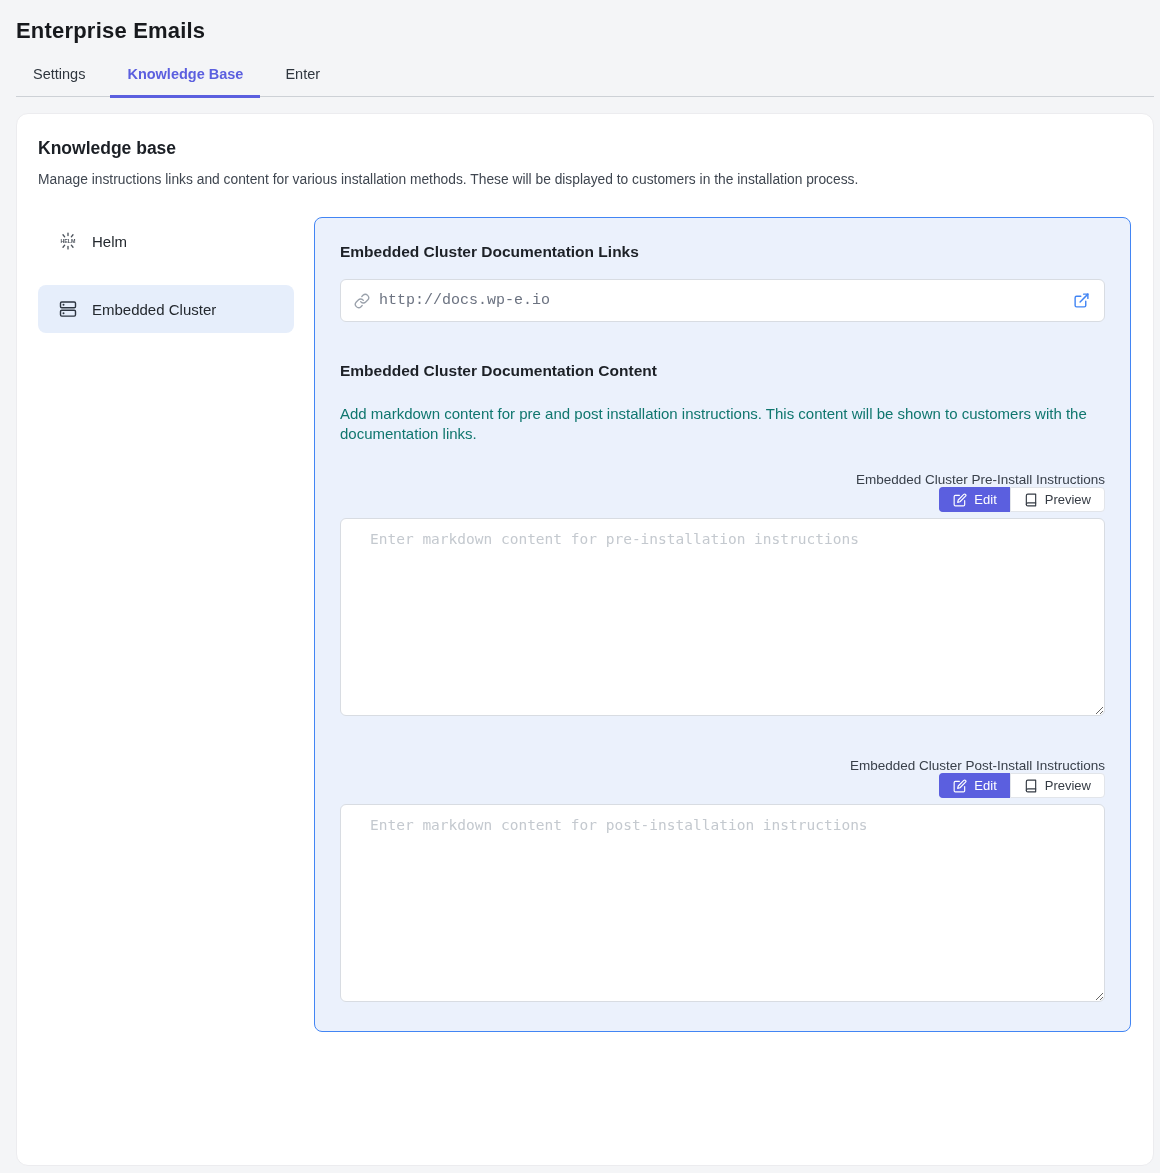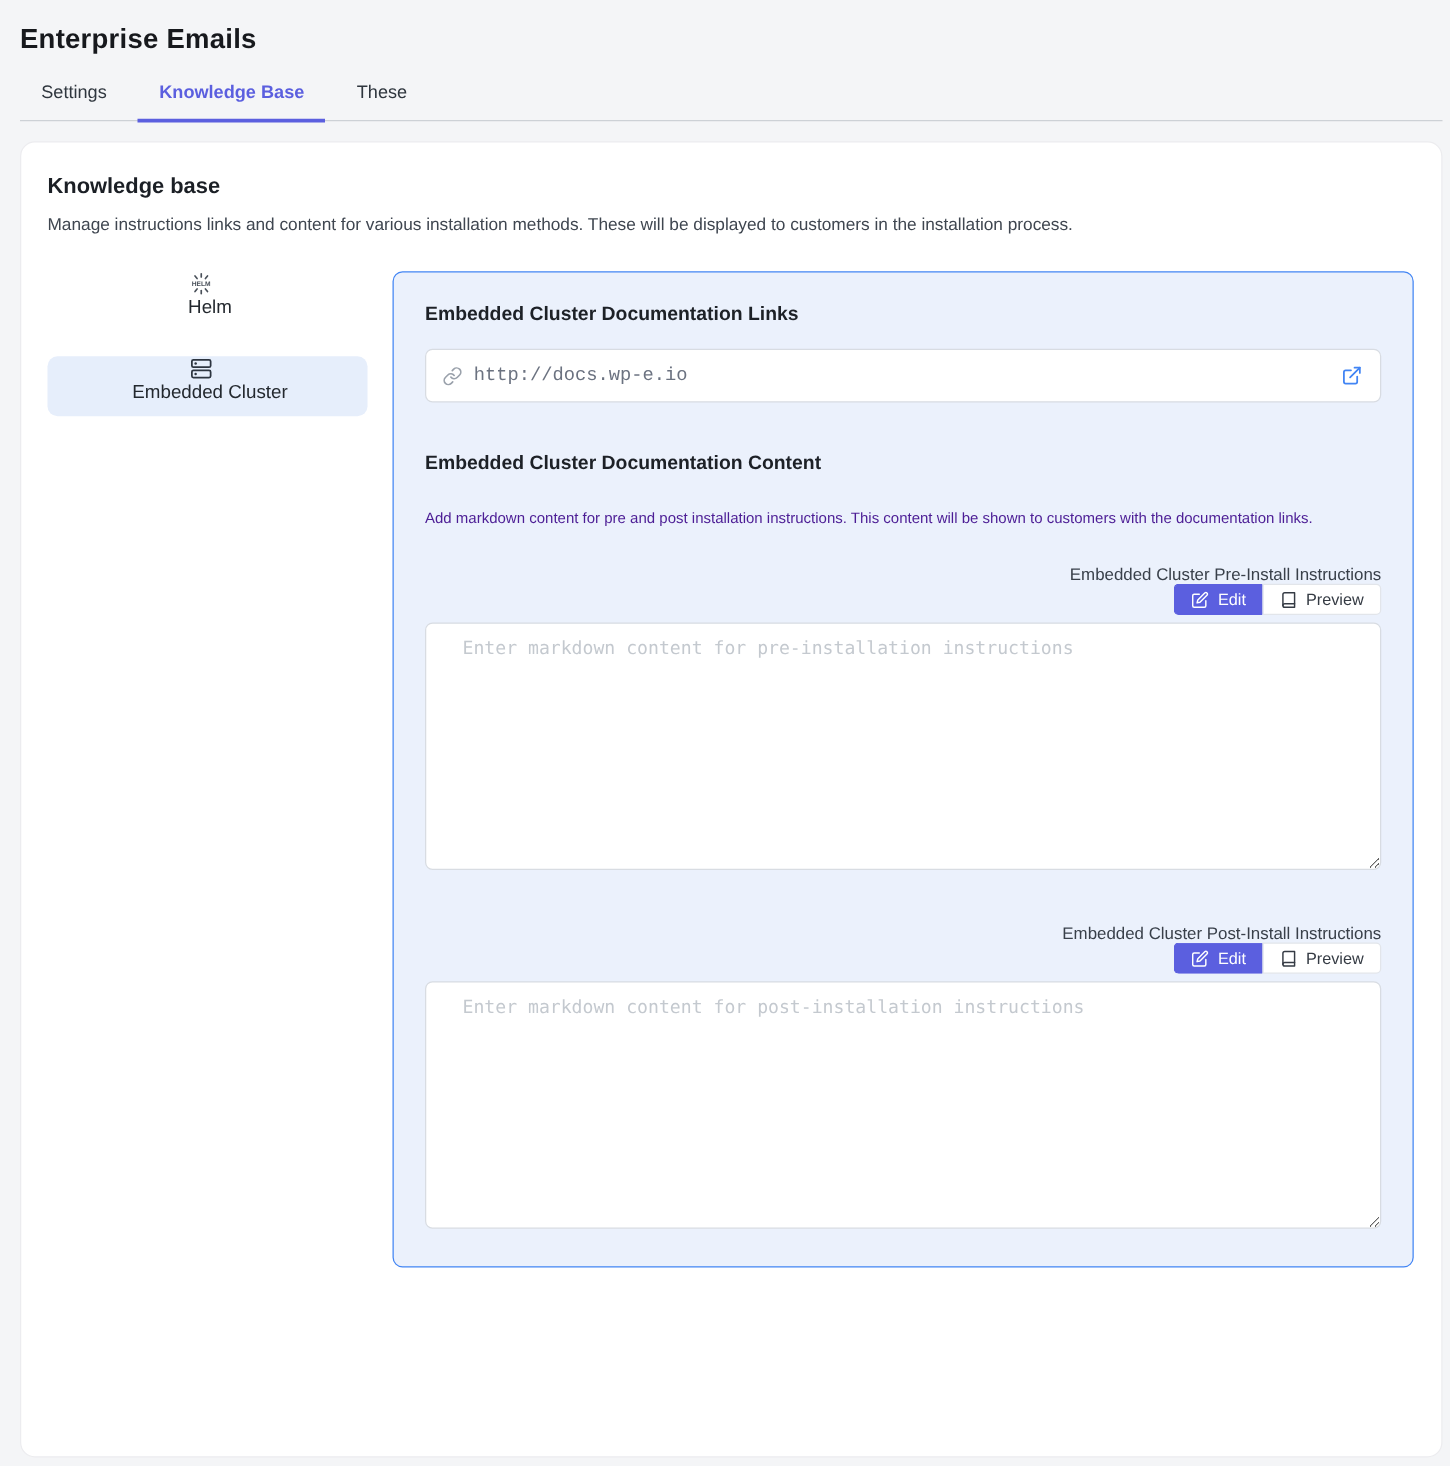--- a/index.html
+++ b/index.html
@@ -41,21 +41,20 @@
   .card-title { font-size:17.5px; font-weight:700; color:#1b1f25; }
   .card-desc { font-size:13.8px; color:#3f4650; margin-top:13px; }
   
   .main-row { display:flex; align-items:flex-start; margin-top:30px; }
   .side-nav { width:256px; flex:none; }
   .side-item {
     display:flex; align-items:center;
     height:48px; padding:0 16px 0 20px;
     border-radius:8px; cursor:pointer;
     margin-bottom:20px;
-    flex-direction:column;
   }
   .side-item.selected { background:#e6eefb; }
   .side-item .icn { width:20px; height:20px; flex:none; margin-right:14px; display:flex; align-items:center; justify-content:center; }
   .side-label { font-size:15px; color:#23282e; font-weight:500; }
   
   .panel {
     flex:1; margin-left:20px;
     background:#ebf1fc;
     border:1px solid #4285f4;
     border-radius:8px;
@@ -71,21 +70,21 @@
   }
   .url-row .link-glyph { flex:none; display:flex; margin-right:9px; }
   .url-input {
     flex:1; border:none; outline:none; background:transparent;
     font-size:15px; color:#6b7280;
     font-family:Liberation Mono, monospace;
   }
   .ext-btn { flex:none; display:flex; cursor:pointer; background:none; border:none; padding:0; }
   .section-gap { margin-top:40px; }
   .panel-desc {
-    margin-top:24px; font-size:12px; color:#4c1d95;
+    margin-top:24px; font-size:15px; color:#0f766e;
     line-height:20px; max-width:755px;
   }
   .editor-head {
     margin-top:28px;
     display:flex; align-items:flex-end; justify-content:space-between;flex-direction:column;
   }
   .seg-group { display:flex; }
   .seg-btn {
     display:flex; align-items:center; gap:7px;
     height:25px; padding:0 13px;
@@ -113,21 +112,21 @@
 </head>
 <body>
 
 <div class="page-header">
   <div class="page-title">Enterprise Emails</div>
 </div>
 
 <div class="tabs">
   <div class="tab">Settings</div>
   <div class="tab active">Knowledge Base</div>
-  <div class="tab">These</div>
+  <div class="tab">Enter</div>
 </div>
 
 <div class="card">
   <div class="card-title">Knowledge base</div>
   <div class="card-desc">Manage instructions links and content for various installation methods. These will be displayed to customers in the installation process.</div>
 
   <div class="main-row">
 
     <div class="side-nav">
       <div class="side-item">

